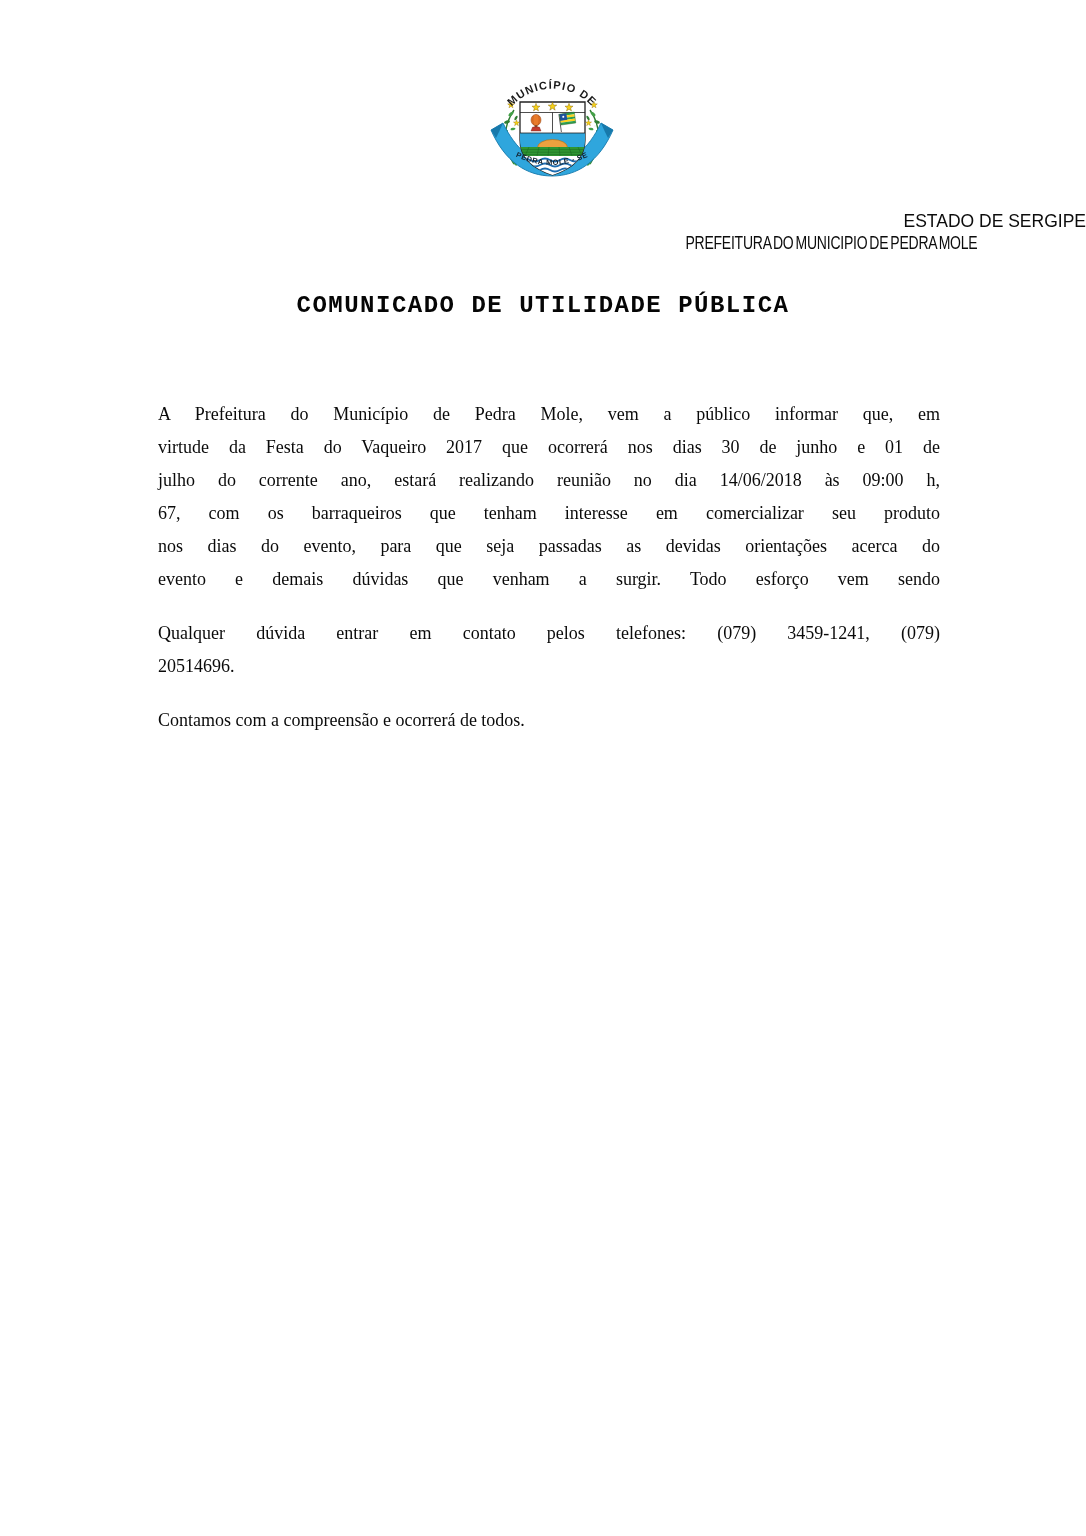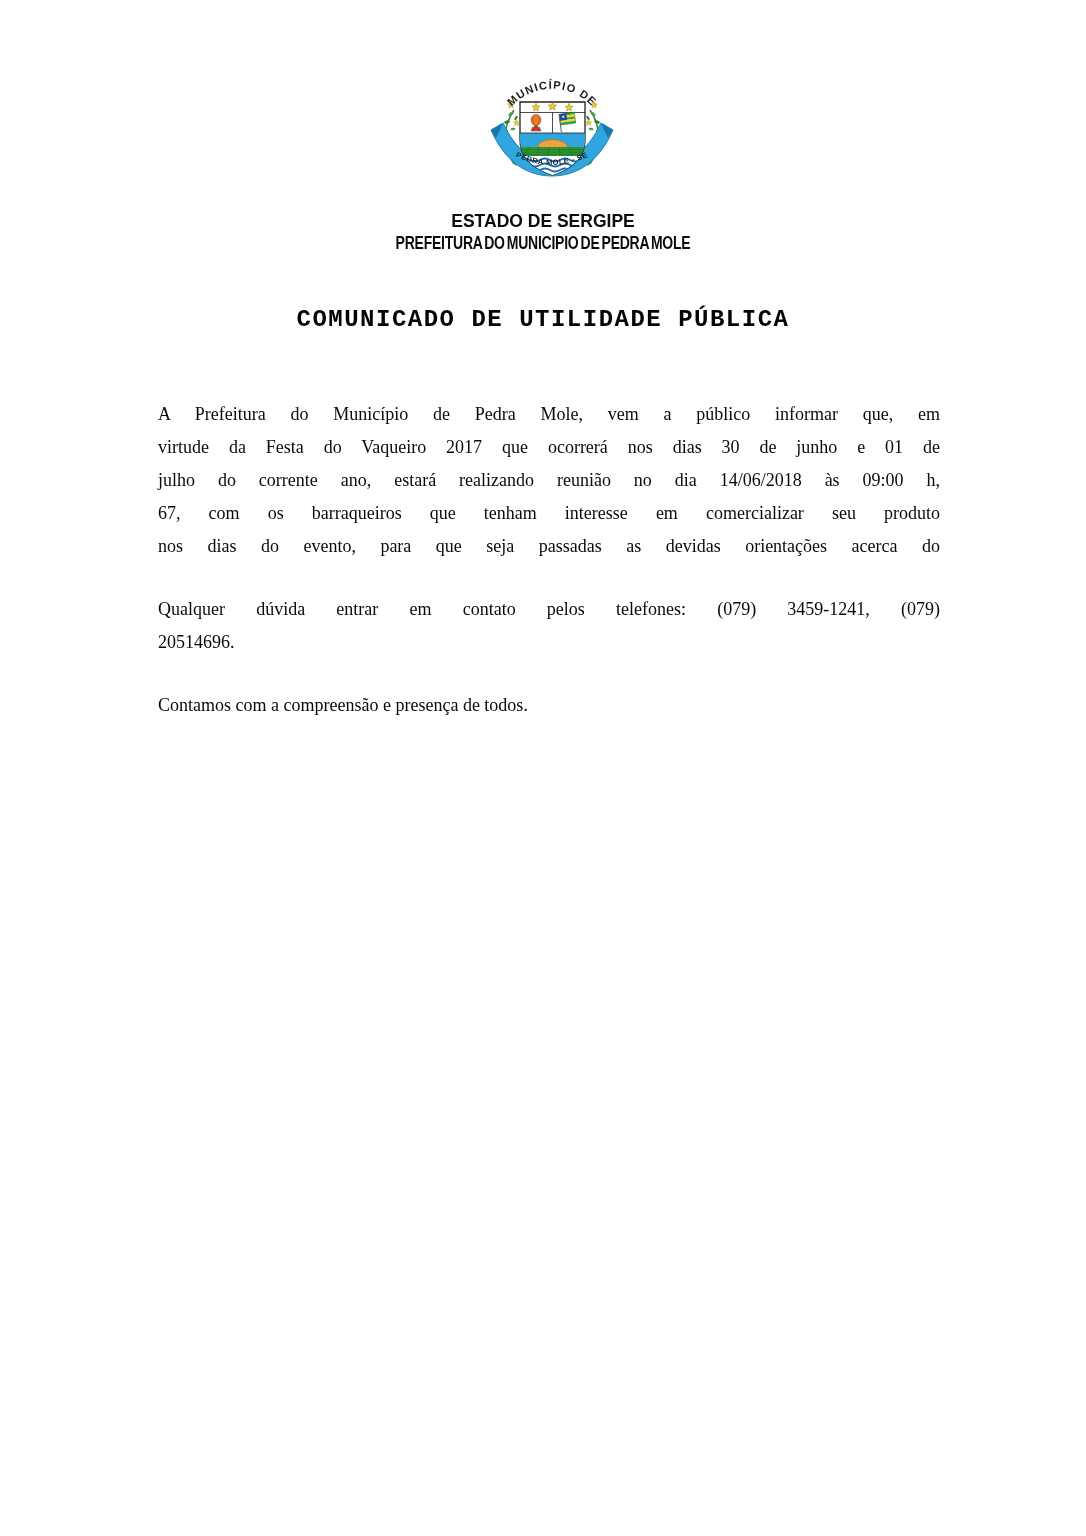--- a/index.html
+++ b/index.html
@@ -3,35 +3,35 @@
 <meta charset="utf-8">
 <style>
   html,body{margin:0;padding:0;background:#fff;}
   .page{
     position:relative;width:1086px;height:1536px;background:#ffffff;
     margin:0 auto;overflow:hidden;color:#111;
     font-family:"Liberation Serif", serif;
   }
   .seal{position:absolute;top:74px;left:487px;width:130px;height:122px;}
   .org{
-    position:absolute;top:210px;left:0;width:1086px;text-align:center;
-    font-family:"Liberation Sans", sans-serif;font-weight:bold;
+    position:absolute;top:210px;left:0;width:1086px;text-align:right;
+    font-family:"Liberation Sans", sans-serif;font-weight:normal;
     font-size:17.5px;line-height:22px;color:#0c0c0c;
   }
   .org .l2{transform:scaleX(0.80);transform-origin:50% 50%;letter-spacing:-0.3px;word-spacing:-2px;white-space:nowrap;}
   .doc-title{
     position:absolute;top:292px;left:0;width:1086px;text-align:center;
     font-family:"Liberation Mono", monospace;font-weight:700;
-    font-size:24px;letter-spacing:1.5px;color:#050505;white-space:nowrap;margin-top:14px;
+    font-size:24px;letter-spacing:1.5px;color:#050505;white-space:nowrap;
   }
   .content{
     position:absolute;top:398px;left:158px;width:782px;
     font-size:18px;line-height:33px;color:#0a0a0a;
   }
-  .para + .para{margin-top:30px;}
+  .para + .para{margin-top:21px;}
   .line{text-align:justify;}
   .line.just{text-align-last:justify;}
 </style>
 </head>
 <body>
 
 <div class="page">
 
   <div class="seal">
     <svg viewBox="0 0 130 122" width="130" height="122">
@@ -146,23 +146,24 @@
 
   <div class="doc-title">COMUNICADO DE UTILIDADE PÚBLICA</div>
 
   <div class="content">
       <div class="para">
         <div class="line just">A Prefeitura do Município de Pedra Mole, vem a público informar que, em</div>
         <div class="line just">virtude da Festa do Vaqueiro 2017 que ocorrerá nos dias 30 de junho e 01 de</div>
         <div class="line just">julho do corrente ano, estará realizando reunião no dia 14/06/2018 às 09:00 h,</div>
         <div class="line just">67, com os barraqueiros que tenham interesse em comercializar seu produto</div>
         <div class="line just">nos dias do evento, para que seja passadas as devidas orientações acerca do</div>
+        <div class="line just">evento e demais dúvidas que venham a surgir. Todo esforço vem sendo</div>
       </div>
       <div class="para">
         <div class="line just">Qualquer dúvida entrar em contato pelos telefones: (079) 3459-1241, (079)</div>
         <div class="line">20514696.</div>
       </div>
       <div class="para">
-        <div class="line">Contamos com a compreensão e presença de todos.</div>
+        <div class="line">Contamos com a compreensão e ocorrerá de todos.</div>
       </div>
     </div>
 
 </div>
 
 </body></html>

